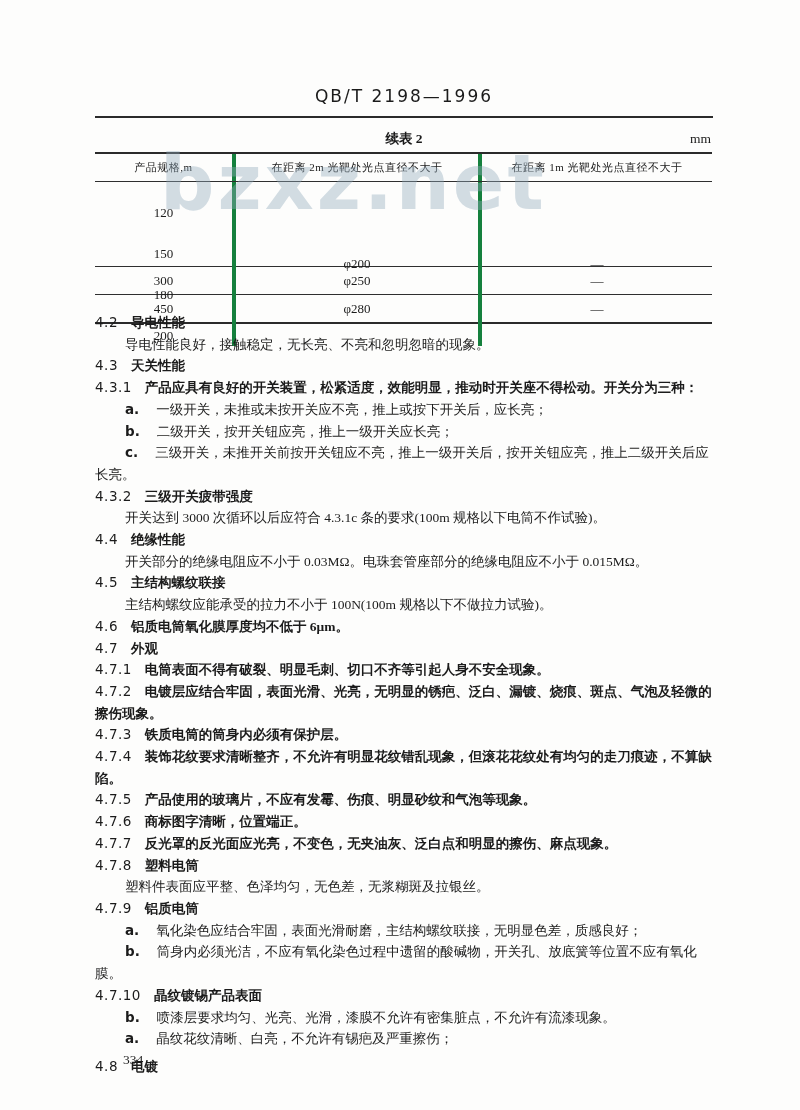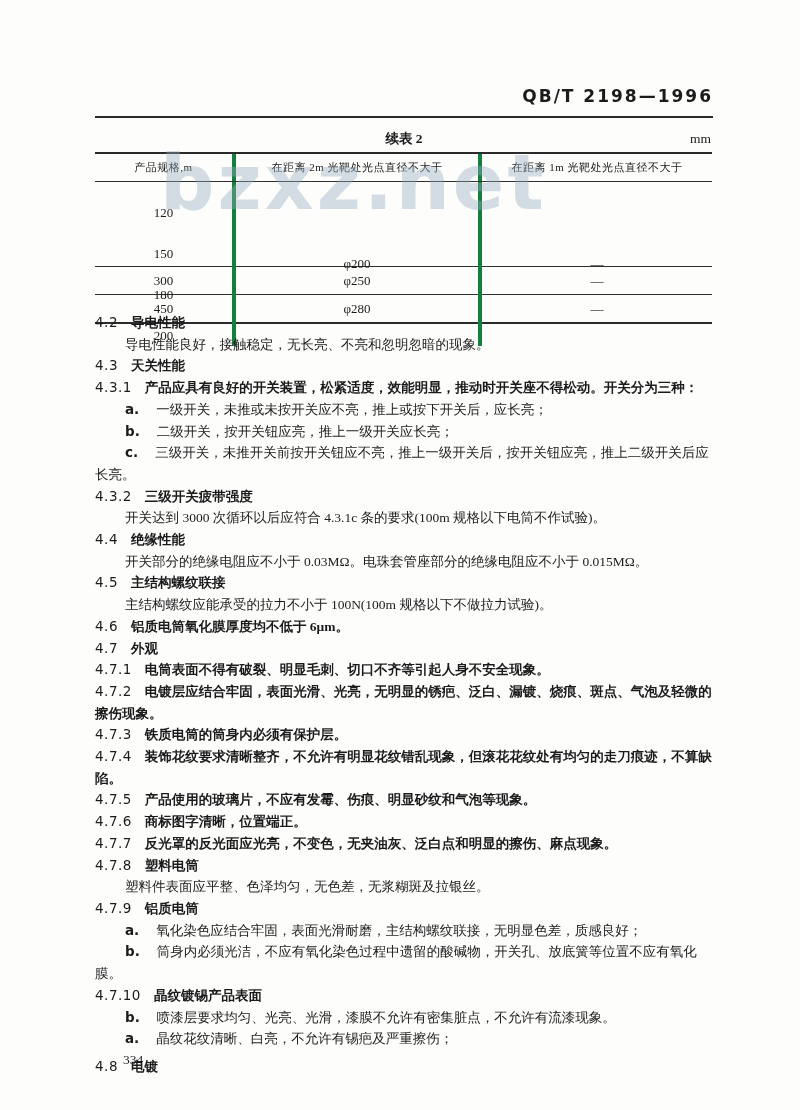--- a/index.html
+++ b/index.html
@@ -1,21 +1,21 @@
 <!DOCTYPE html>
 <html><head>
 <meta charset="utf-8">
 <style>
   html,body { margin:0; padding:0; }
   body { background:#ffffff; font-family:"Liberation Serif","DejaVu Serif",serif; color:#1b1b1b; }
   .page { position:relative; width:800px; height:1110px; background:#fdfdfc; overflow:hidden; }
 
   
-  .doc-number { position:absolute; left:95px; top:86px; width:618px; text-align:right;
-    font-family:"DejaVu Sans","Liberation Sans",sans-serif; font-weight:bold; font-size:17px; letter-spacing:2px; }
+  .doc-number { position:absolute; left:95px; top:86px; width:618px; text-align:center;
+    font-family:"DejaVu Sans","Liberation Sans",sans-serif; font-weight:normal; font-size:17px; letter-spacing:2px; }
   .head-rule { position:absolute; left:95px; top:116px; width:618px; height:2px; background:#2b2b2b; }
 
   
   .caption-row { position:absolute; left:95px; top:130px; width:618px; height:20px; }
   .table-caption { position:absolute; left:0; width:100%; text-align:center; font-size:13.5px; font-weight:bold; }
   .unit-label { position:absolute; right:2px; top:1px; font-size:13.5px; }
 
   
   .table { position:absolute; left:95px; top:152px; width:617px;
     border-top:2px solid #2b2b2b; border-bottom:2px solid #2b2b2b; font-size:13px; }

